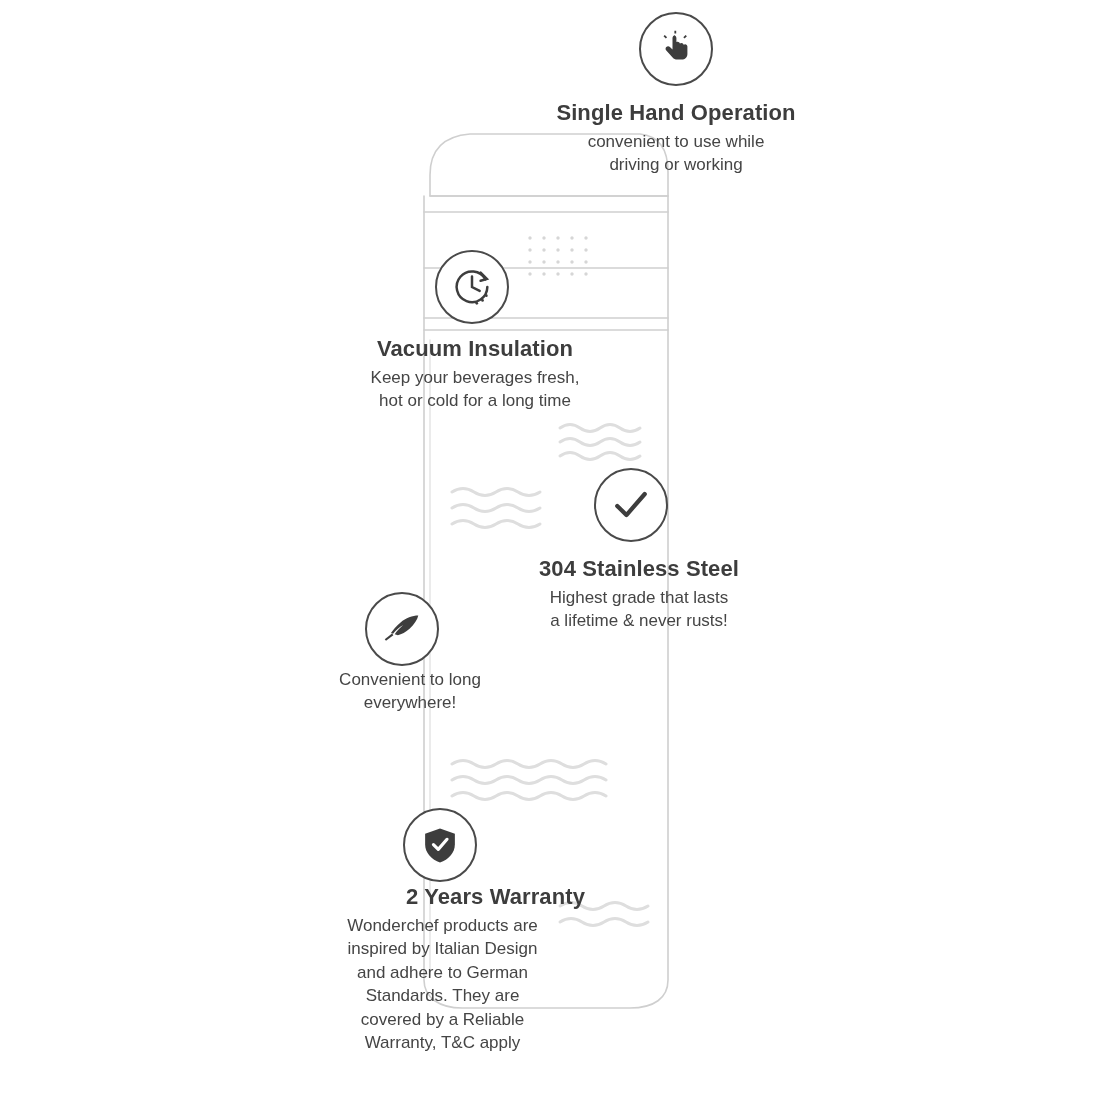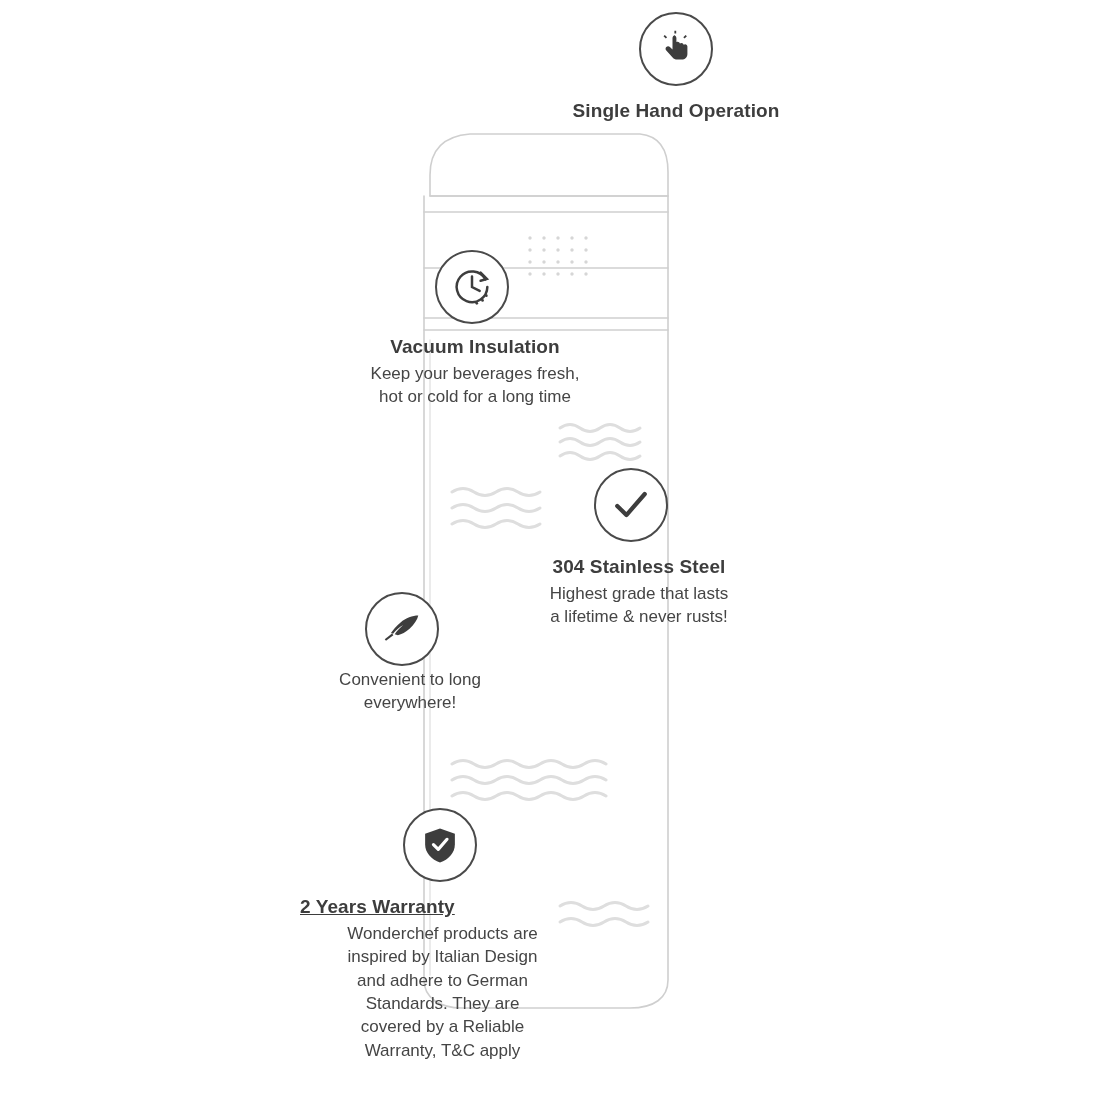--- a/index.html
+++ b/index.html
@@ -37,21 +37,21 @@
     border-radius: 50%;
     border: 2px solid #4a4a4a;
     background: #ffffff;
     display: flex;
     align-items: center;
     justify-content: center;
     box-sizing: border-box;
   }
   .badge svg { display: block; }
   .ftitle {
-    font-size: 19px;
+    font-size: 22px;
     font-weight: bold;
     color: #3d3d3d;
     letter-spacing: 0.1px;
     line-height: 1.35;
     white-space: nowrap;
   }
   .fdesc {
     font-size: 17px;
     font-weight: normal;
     color: #454545;
@@ -79,21 +79,21 @@
   #f-ultra .ftitle { margin-top: 12px; text-align: center; }
   #f-ultra .fdesc  { margin-top: 2px; text-align: center; }
 
   #f-spill    { left: 595px; top: 730px; width: 230px; }
   #f-spill .badge { margin-left: 75px; }
   #f-spill .ftitle { margin-top: 12px; text-align: center; }
   #f-spill .fdesc  { margin-top: 2px; text-align: center; }
 
   #f-warranty { left: 300px; top: 808px; width: 285px; }
   #f-warranty .badge { margin-left: 103px; }
-  #f-warranty .ftitle { margin-top: 12px; text-align: left; text-decoration: underline; }
+  #f-warranty .ftitle { text-align: right; }
   #f-warranty .fdesc  { margin-top: 2px; text-align: center; }
 
   .fdesc span { display: block; }
 </style>
 </head>
 <body>
 
 <div id="page">
 
   <svg id="product" viewBox="0 0 1100 1100" xmlns="http://www.w3.org/2000/svg">
@@ -159,20 +159,24 @@
   <div class="feature" id="f-single">
     <div class="badge">
       <svg width="40" height="40" viewBox="0 0 40 40" xmlns="http://www.w3.org/2000/svg">
         <g fill="#3d3d3d">
           <path d="M19.2 6.2c-1.5 0-2.7 1.2-2.7 2.7v11.6l-2.6-2.6c-1-1-2.6-1-3.6 0-1 1-1 2.6 0 3.6l6.3 6.9c1.2 1.4 2.6 2.2 4.6 2.2h4.6c3.1 0 5.6-2.5 5.6-5.6v-7.4c0-1.3-1-2.3-2.3-2.3-.5 0-1 .2-1.4.5-.2-1.1-1.1-1.9-2.3-1.9-.6 0-1.1.2-1.5.6-.3-1-1.2-1.7-2.3-1.7-.4 0-.8.1-1.2.3V8.9c0-1.5-1.2-2.7-2.7-2.7z"></path>
           <path d="M9.8 7.5l-2.3-2.3 1.3-1.3 2.3 2.3zM28.6 7.5l-1.3-1.3 2.3-2.3 1.3 1.3zM18.4 2.6h1.8V-.2h-1.8z" transform="translate(0 2)"></path>
         </g>
       </svg>
     </div>
     <div class="ftitle">Single Hand Operation</div>
+    <div class="fdesc">
+      <span>convenient to use while</span>
+      <span>driving or working</span>
+    </div>
   </div>
 
   <div class="feature" id="f-vacuum">
     <div class="badge">
       <svg width="46" height="46" viewBox="0 0 48 48" xmlns="http://www.w3.org/2000/svg">
         <g fill="none" stroke="#3d3d3d" stroke-width="2.6" stroke-linecap="round">
           <path d="M38 16 A16 16 0 1 0 40 24"></path>
           <path d="M33 9 L39.5 15.5 L33 17.5"></path>
           <path d="M24 13 L24 24 L32 28"></path>
           <circle cx="39" cy="33" r="1.4" fill="#3d3d3d" stroke="none"></circle>

